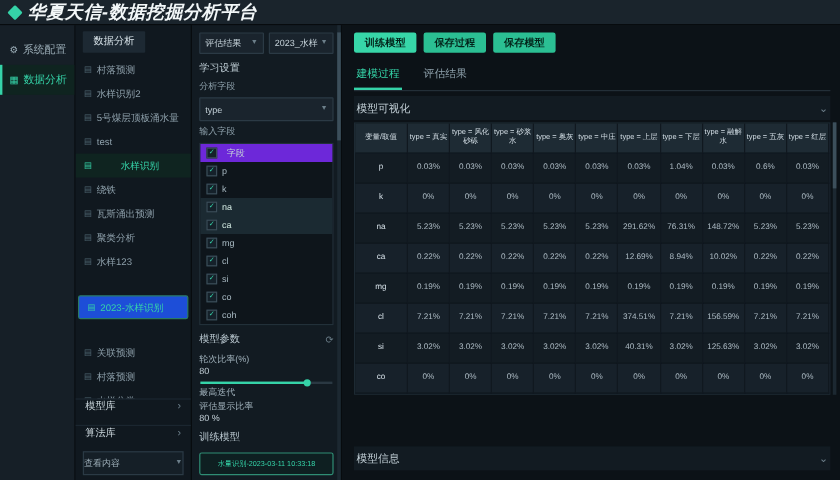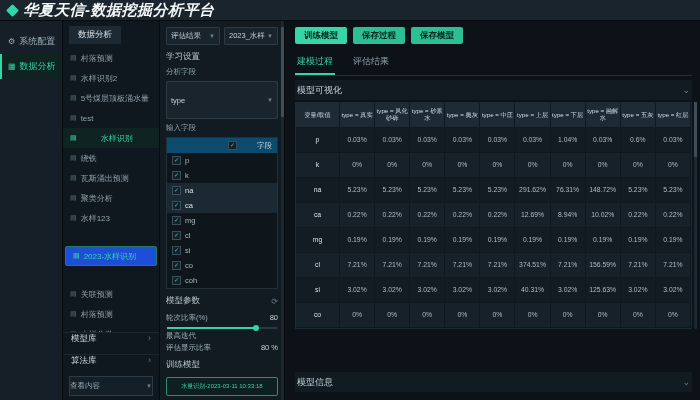--- a/index.html
+++ b/index.html
@@ -44,27 +44,27 @@
   .panel-scroll{position:absolute;right:0;top:0;width:3px;height:100%;background:#1c2831;}
   .panel-scroll .thumb{position:absolute;top:6px;width:3px;height:90px;background:#3c4f5b;}
   .sel-row{display:flex;gap:4px;}
   .select{flex:1;background:#1a242d;border:1px solid #2b3a45;color:#c4d1d8;height:16px;
           display:flex;align-items:center;justify-content:space-between;padding:0 4px;
           font-size:7.5px;white-space:nowrap;overflow:hidden;border-radius:1px;}
   .caret{color:#6c7f8a;font-size:6px;flex:0 0 auto;margin-left:2px;}
   .sec-title{color:#b9c7cf;font-size:8.5px;margin-top:2px;display:flex;justify-content:space-between;align-items:center;}
   .sub-label{color:#8da0ab;font-size:7.5px;}
   .listbox{border:1px solid #223039;background:#0e151b;}
-  .list-header{height:15px;background:#0c4a6e;display:flex;align-items:center;gap:20px;
-               padding:0 5px;font-size:7.5px;color:#c4d1d8;justify-content:flex-end;}
+  .list-header{height:15px;background:#6d28d9;display:flex;align-items:center;gap:8px;
+               padding:0 5px;font-size:7.5px;color:#c4d1d8;}
   .field-row{height:15px;display:flex;align-items:center;gap:4px;padding:0 5px;font-size:7.5px;color:#a9bac3;}
   .field-row.selected{background:#1b2a32;color:#cfe6de;}
   .checkbox{width:7px;height:7px;border:1px solid #3b4e59;background:#15212a;color:#35d3a8;
             font-size:6px;line-height:7px;text-align:center;flex:0 0 auto;}
-  .param-row{display:flex;justify-content:space-between;font-size:7.5px;color:#9fb0ba;margin-top:2px;}
+  .param-row{display:flex;justify-content:space-between;font-size:7.5px;color:#9fb0ba;margin-top:2px;flex-direction:column;}
   .pvalue{color:#c4d1d8;}
   .slider{height:2px;background:#2a3842;position:relative;margin:4px 1px 2px 1px;}
   .slider .fill{width:80%;height:2px;background:#35d3a8;}
   .slider .knob{position:absolute;left:78%;top:-2px;width:6px;height:6px;border-radius:50%;background:#35d3a8;}
   .chip{border:1px solid #2f8d74;color:#35d3a8;background:#0e1f21;font-size:6px;padding:4px 3px;
         text-align:center;white-space:nowrap;overflow:hidden;border-radius:2px;margin-top:2px;}
   .refresh{color:#6c7f8a;font-size:8px;}
   
   .main{flex:1;min-width:0;padding:6px 8px 6px 10px;display:flex;flex-direction:column;position:relative;}
   .btn-row{display:flex;gap:6px;flex:0 0 auto;}

